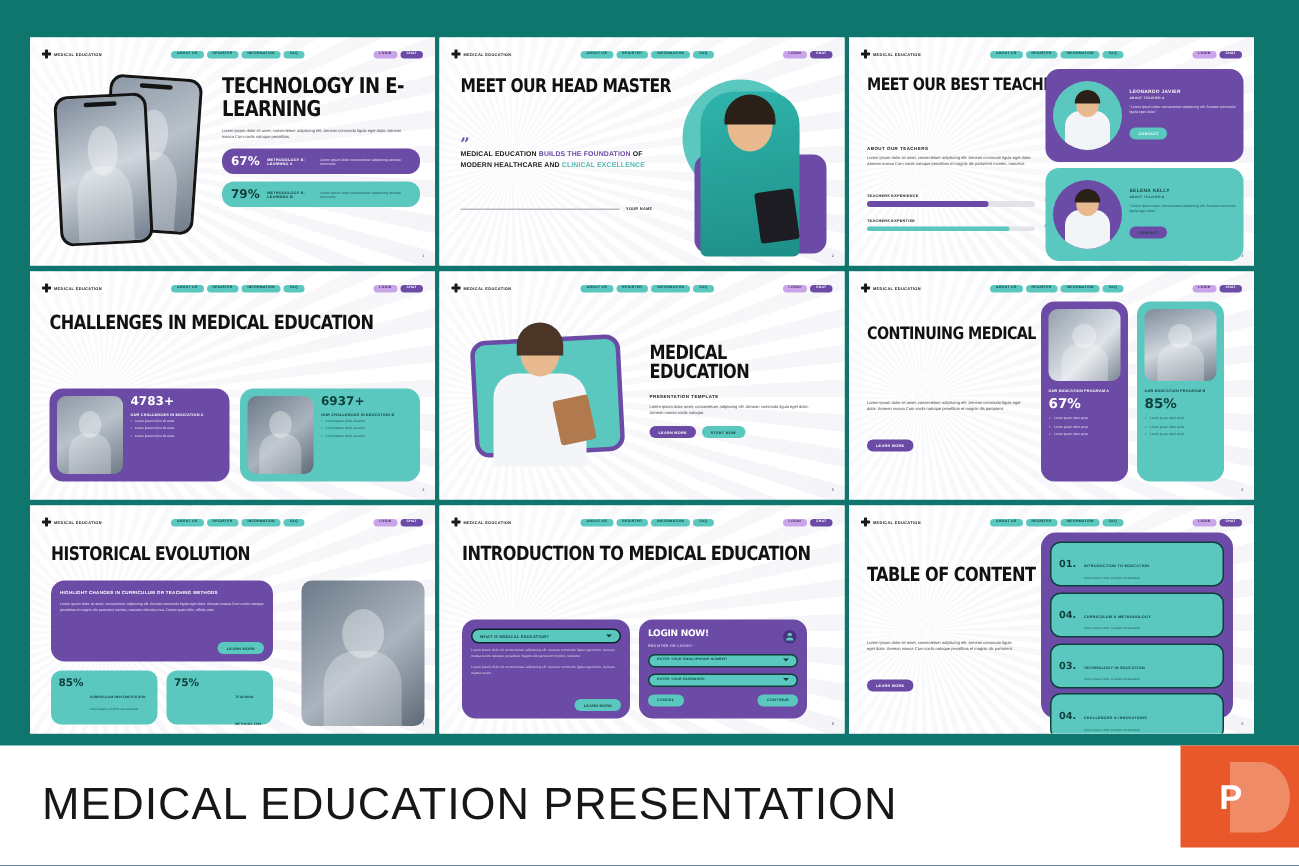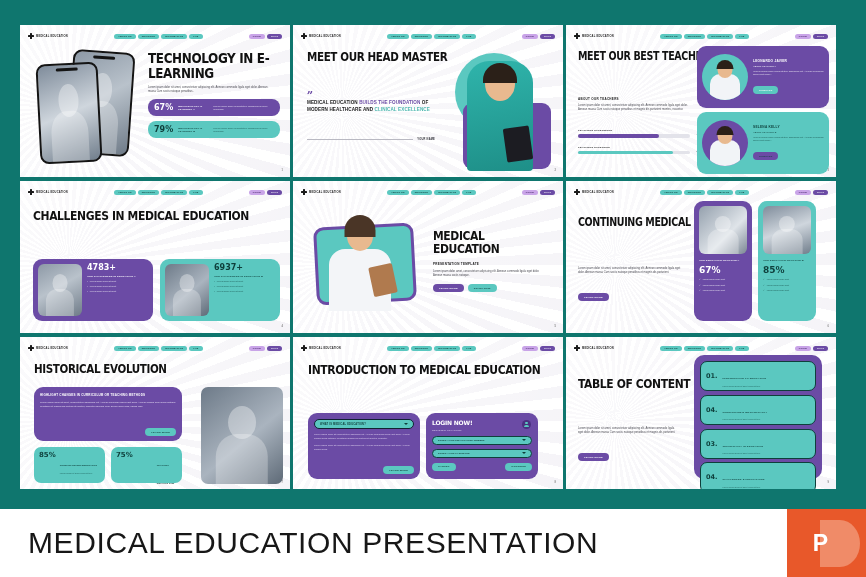--- a/index.html
+++ b/index.html
@@ -256,21 +256,21 @@
   .toc-item {
     background:#5BC8C0; border:1.2px solid #0e3f3b; border-radius:7px;
     padding:3px 5px; margin-bottom:3.4px; display:flex; gap:5px; align-items:center;
   }
   .toc-n { font-size:6.5px; font-weight:bold; font-family:"DejaVu Sans",sans-serif; color:#0e3f3b; line-height:1; flex:none; }
   .toc-h { font-size:2.5px; font-weight:bold; color:#0e3f3b; letter-spacing:.2px; }
   .toc-d { font-size:2.1px; color:#15524d; line-height:1.4; margin-top:1.5px; opacity:.85; }
 
   
   .banner {
-    position:absolute; left:0; bottom:0; width:866px; height:68px;
+    position:absolute; left:0; bottom:0; width:866px; height:80px;
     background:#ffffff; display:flex; align-items:center;
   }
   .banner-title {
     margin-left:28px; font-size:30px; letter-spacing:.6px; color:#171717;
     font-family:"Liberation Sans", sans-serif; font-weight:normal;
   }
   .ppt-badge {
     position:absolute; right:0; top:0; width:79px; height:68px;
     background:#E8582A; display:flex; align-items:center; justify-content:center;
   }

